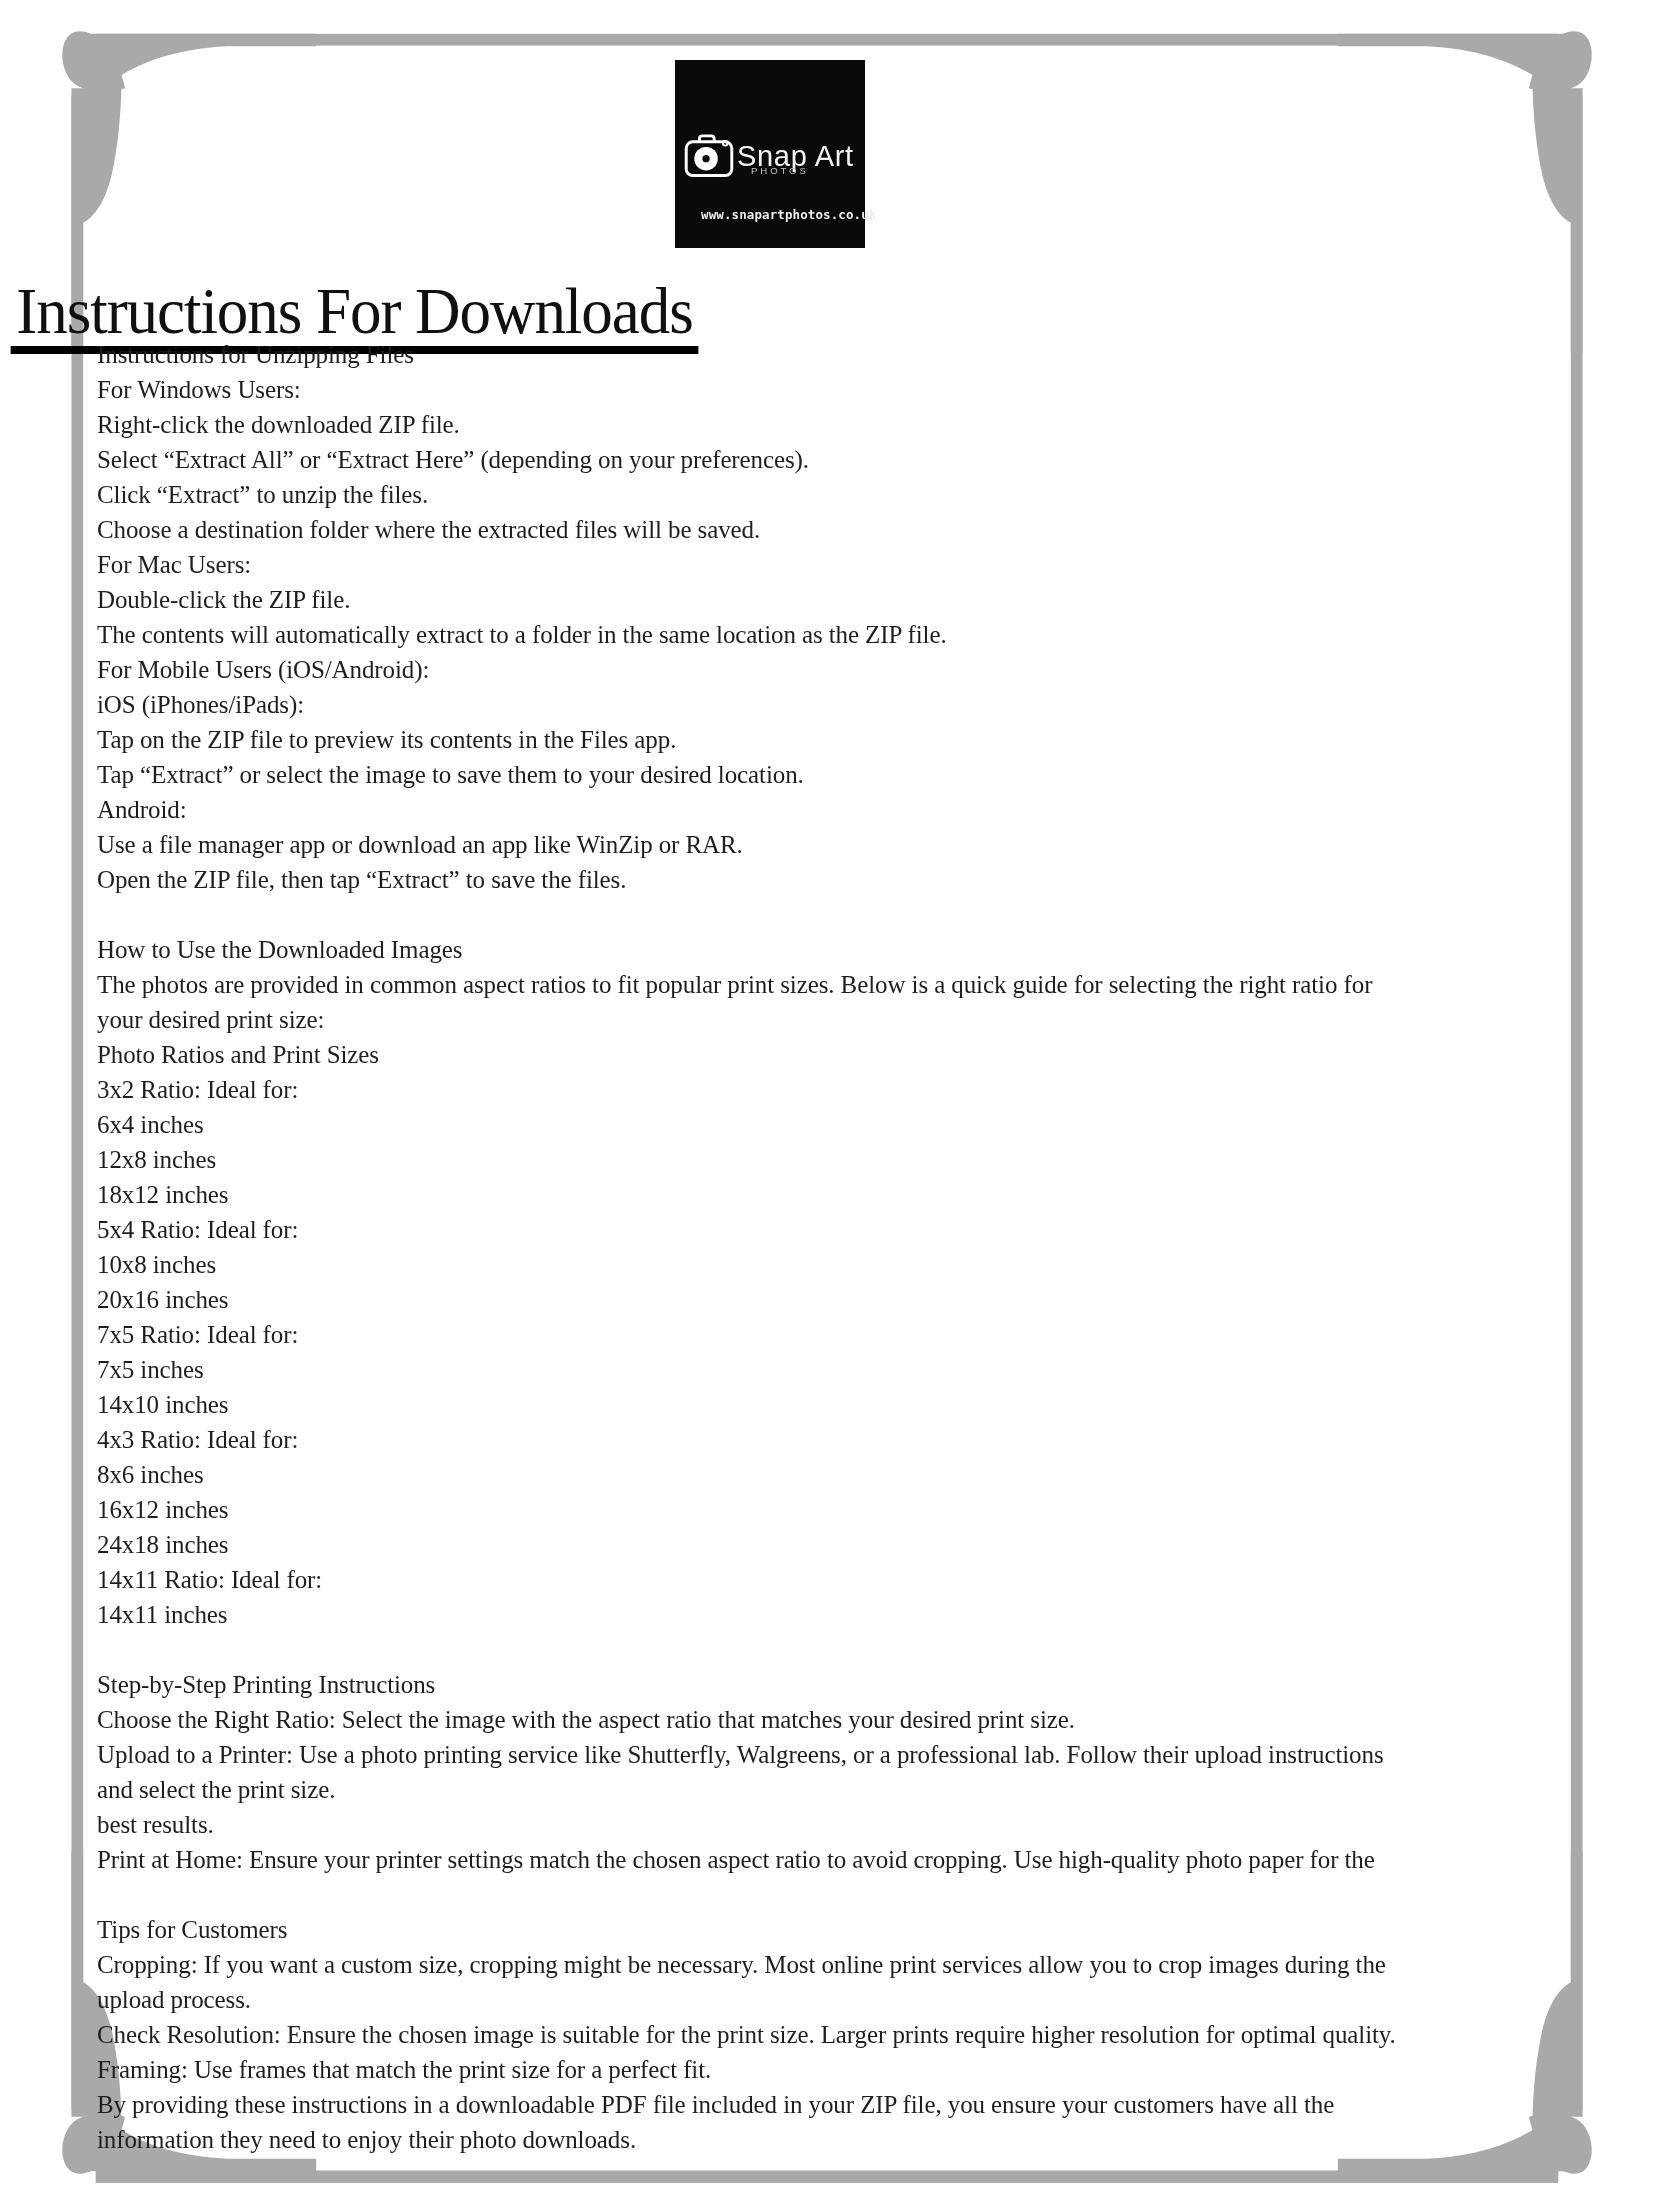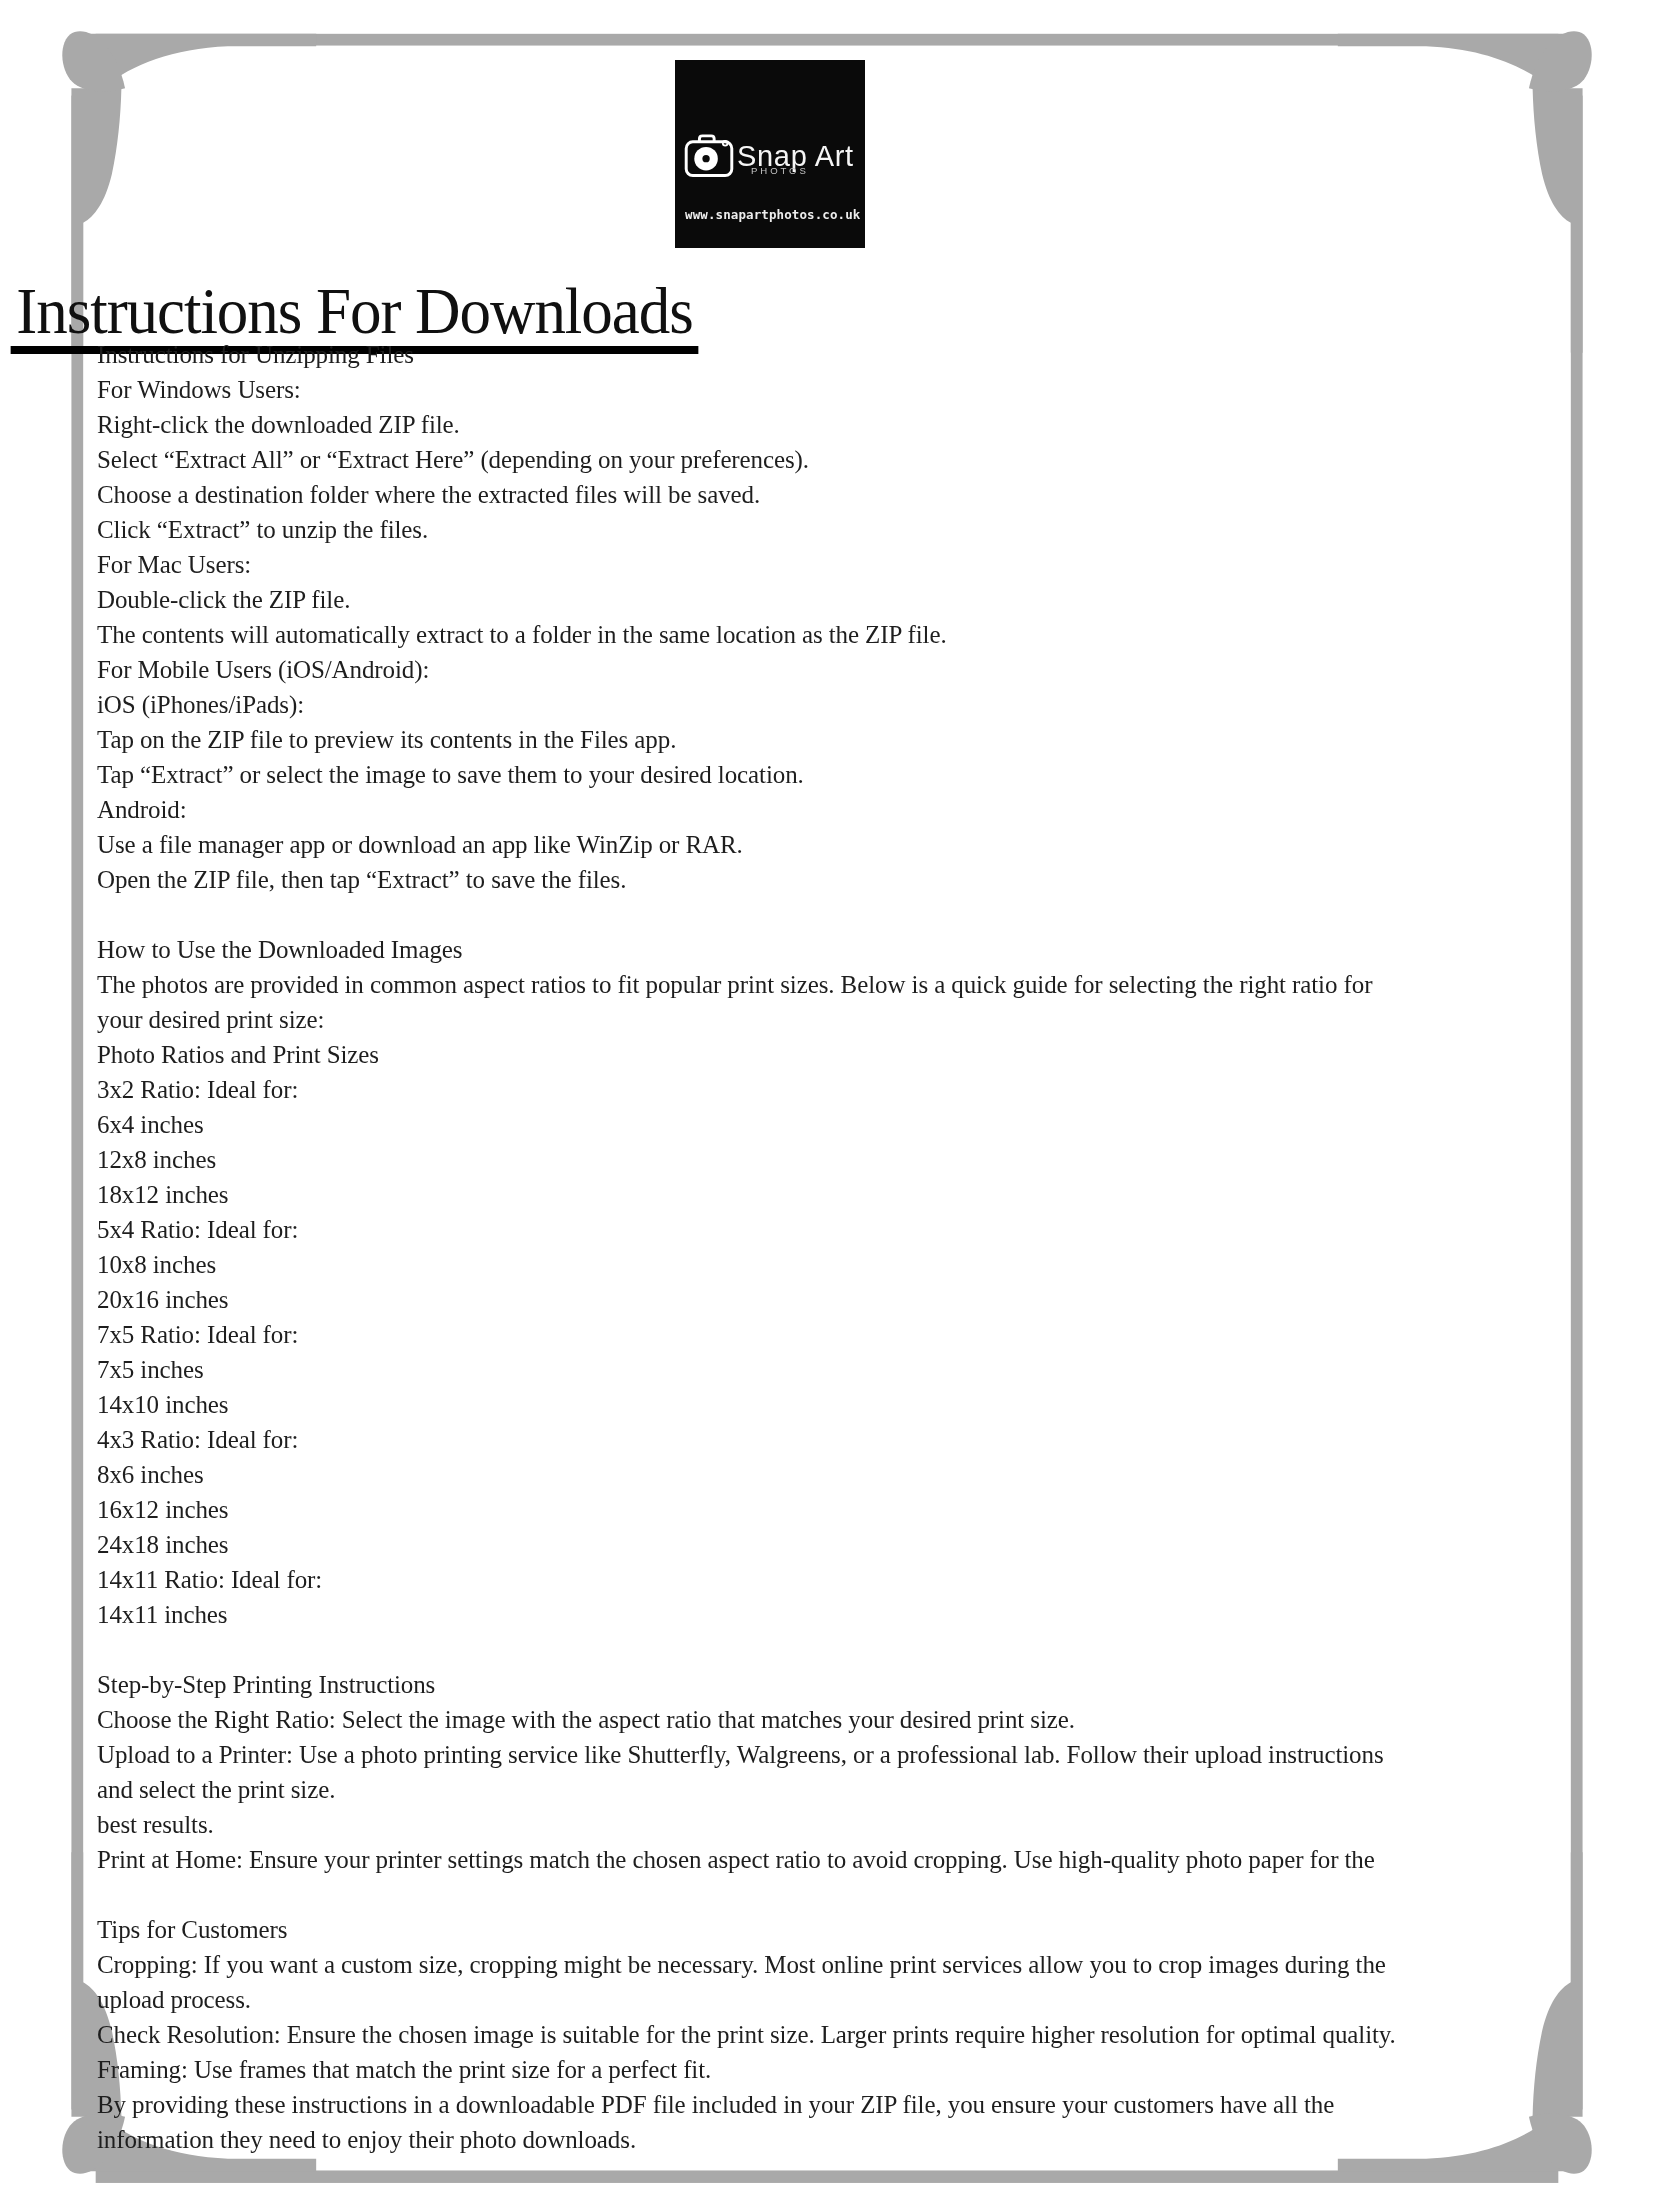--- a/index.html
+++ b/index.html
@@ -24,21 +24,21 @@
     position:absolute;left:62px;top:74px;
     font-family:"Liberation Sans", sans-serif;
     font-size:29px;line-height:29px;color:#f5f5f5;letter-spacing:0.7px;white-space:nowrap;margin-top:8px;
   }
   #logo-subtitle{
     position:absolute;left:76px;top:106px;
     font-family:"Liberation Sans", sans-serif;
     font-size:9.6px;line-height:10.3px;color:#c4c4c4;letter-spacing:2.9px;white-space:nowrap;
   }
   #logo-url{
-    position:absolute;left:10px;top:148px;
+    position:absolute;left:26px;top:148px;
     font-family:"DejaVu Sans Mono", monospace;
     font-weight:bold;font-size:12.5px;line-height:13.2px;color:#ededed;
     letter-spacing:0.1px;white-space:nowrap;
   }
 
   
   #title-wrap{
     position:absolute;left:0;top:279px;width:1654px;
     z-index:3;
   }
@@ -111,22 +111,22 @@
 
   <div id="title-wrap">
     <h1 id="page-title">Instructions For Downloads</h1>
   </div>
 
   <div id="body-text">
       <div class="line">Instructions for Unzipping Files</div>
       <div class="line">For Windows Users:</div>
       <div class="line">Right-click the downloaded ZIP file.</div>
       <div class="line">Select “Extract All” or “Extract Here” (depending on your preferences).</div>
+      <div class="line">Click “Extract” to unzip the files.</div>
       <div class="line">Choose a destination folder where the extracted files will be saved.</div>
-      <div class="line">Click “Extract” to unzip the files.</div>
       <div class="line">For Mac Users:</div>
       <div class="line">Double-click the ZIP file.</div>
       <div class="line">The contents will automatically extract to a folder in the same location as the ZIP file.</div>
       <div class="line">For Mobile Users (iOS/Android):</div>
       <div class="line">iOS (iPhones/iPads):</div>
       <div class="line">Tap on the ZIP file to preview its contents in the Files app.</div>
       <div class="line">Tap “Extract” or select the image to save them to your desired location.</div>
       <div class="line">Android:</div>
       <div class="line">Use a file manager app or download an app like WinZip or RAR.</div>
       <div class="line">Open the ZIP file, then tap “Extract” to save the files.</div>

